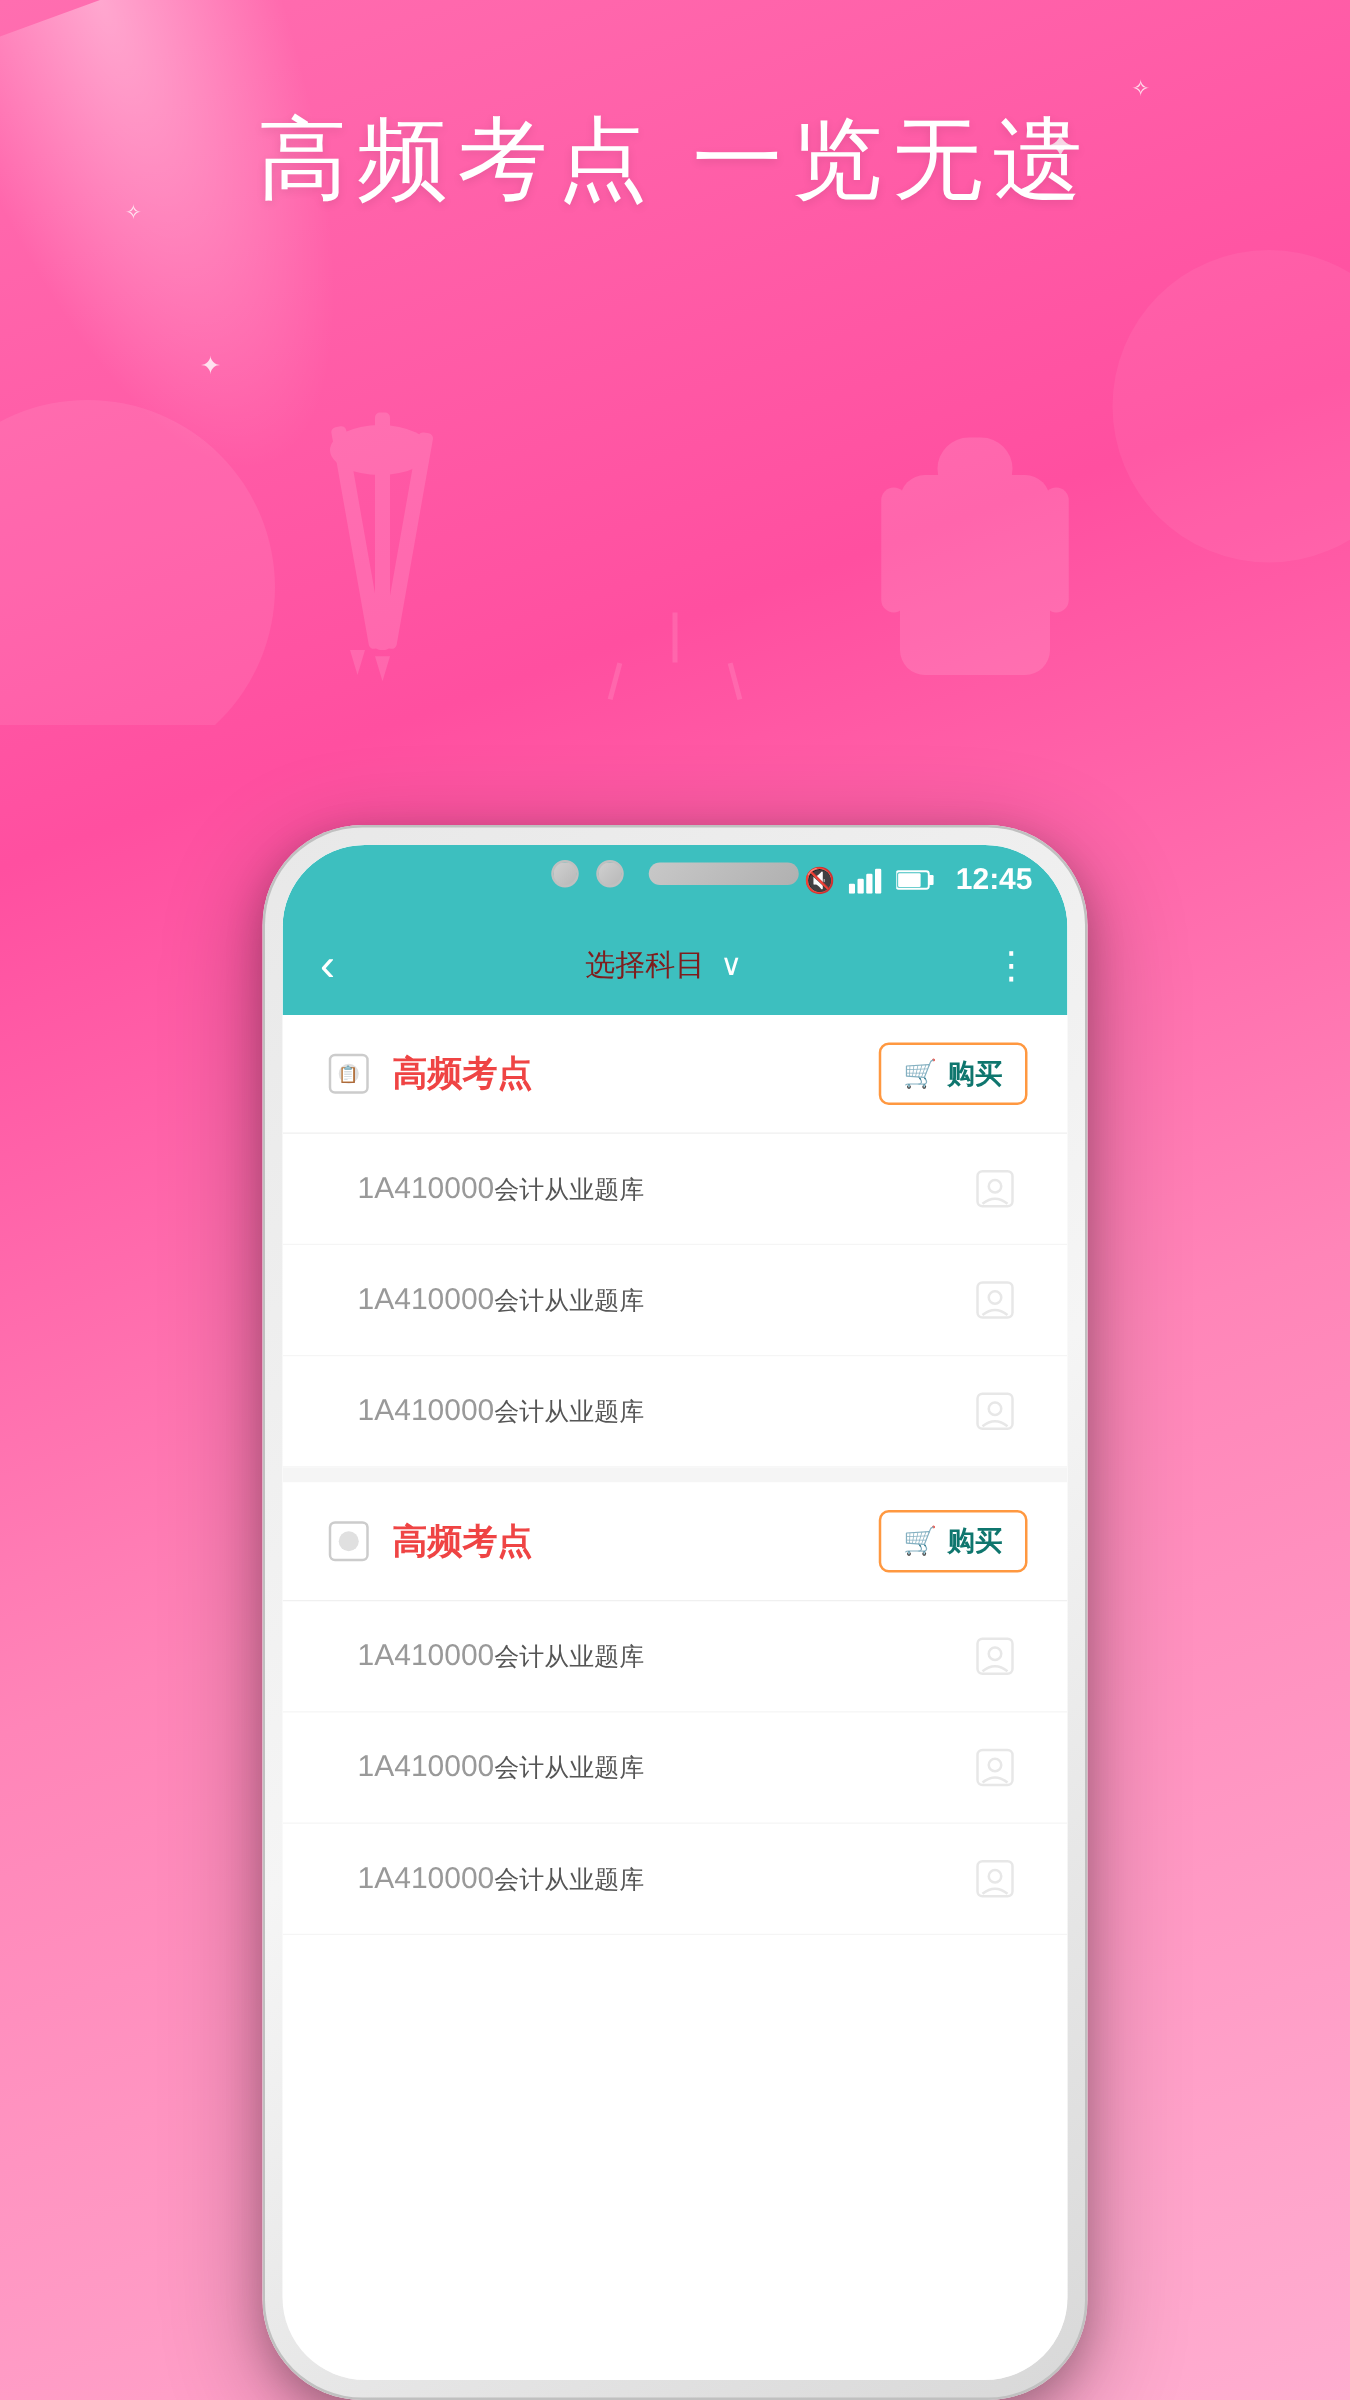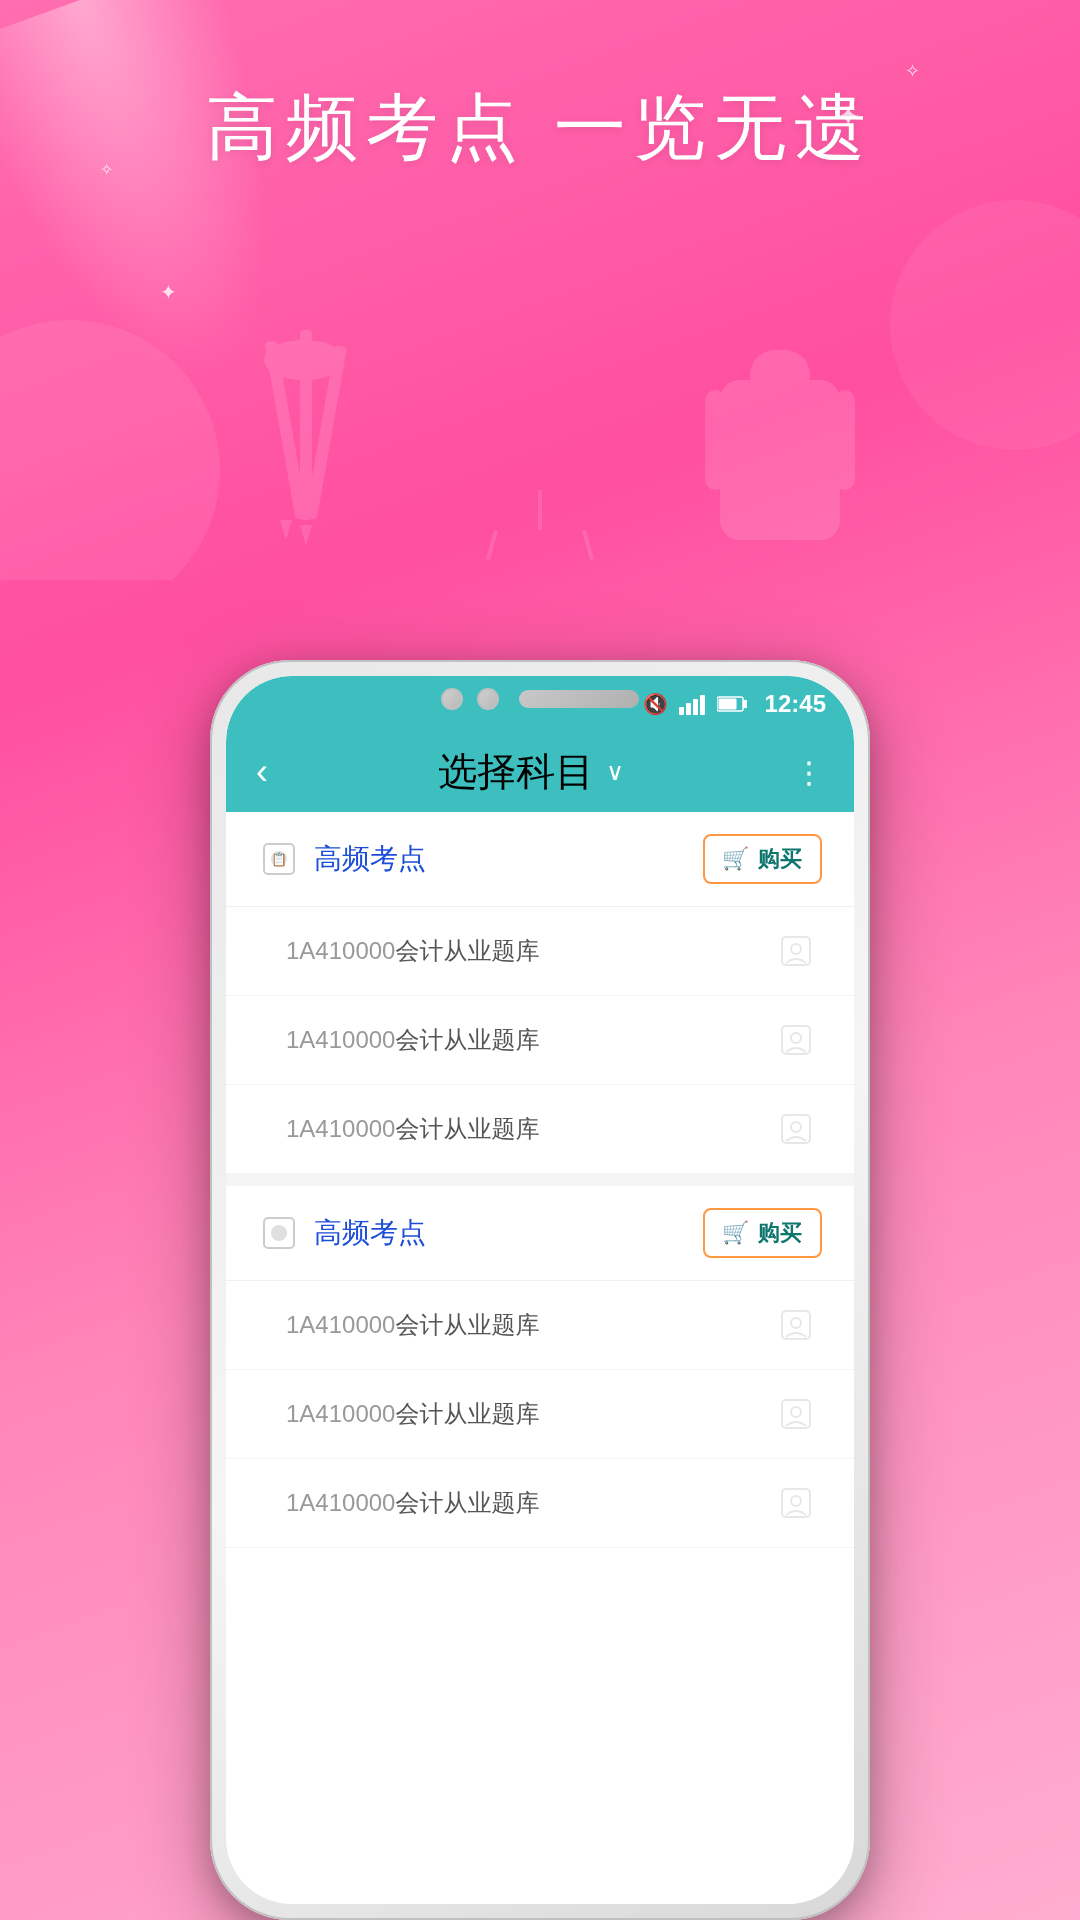--- a/index.html
+++ b/index.html
@@ -258,22 +258,22 @@
       cursor: pointer;
     }
 
     .nav-title-container {
       display: flex;
       align-items: center;
       gap: 12px;
     }
 
     .nav-title {
-      color: #000000;
-      font-size: 39px;
+      color: #7f1d1d;
+      font-size: 24px;
       font-weight: 500;
       font-family: Liberation Serif, serif;
     }
 
     .nav-dropdown-icon {
       color: white;
       font-size: 24px;
     }
 
     .nav-more {
@@ -317,22 +317,22 @@
       justify-content: center;
     }
 
     .section-icon svg {
       width: 38px;
       height: 38px;
     }
 
     .section-title {
       font-size: 28px;
-      font-weight: 400;
-      color: #1d4ed8;
+      font-weight: 700;
+      color: #ef4444;
     }
 
     .buy-button {
       border: 2px solid #ff9840;
       border-radius: 8px;
       padding: 8px 18px;
       display: flex;
       align-items: center;
       gap: 8px;
       cursor: pointer;
@@ -362,21 +362,21 @@
       display: flex;
       align-items: center;
     }
 
     .item-code {
       font-size: 24px;
       color: #999;
     }
 
     .item-name {
-      font-size: 24px;
+      font-size: 20px;
       color: #555;
     }
 
     .item-action-icon {
       width: 36px;
       height: 36px;
       opacity: 0.35;
     }
 
     .section-divider {

